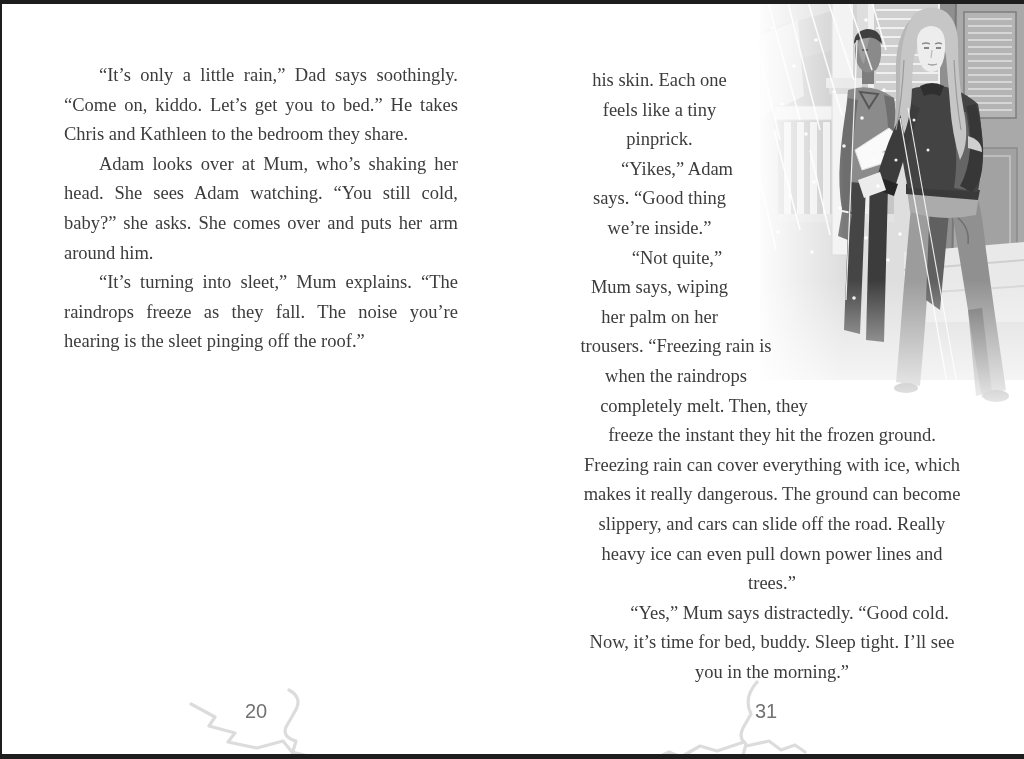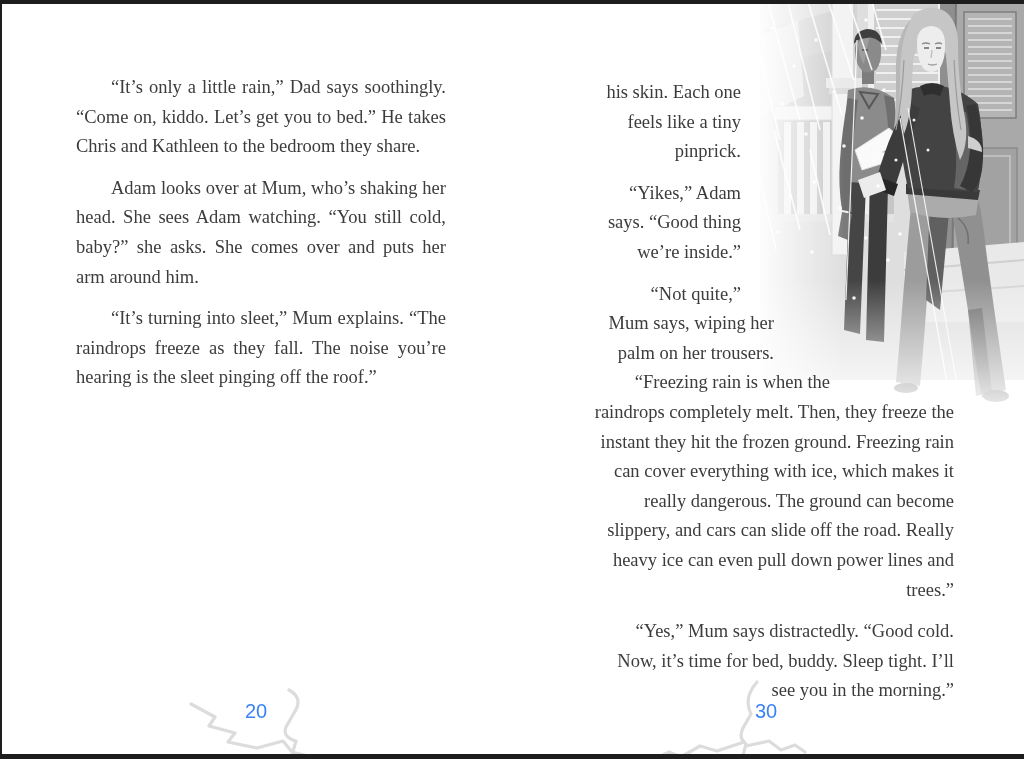--- a/index.html
+++ b/index.html
@@ -15,35 +15,35 @@
   .edge-left{left:0;top:0;width:2px;height:759px;}
 
   .page{position:absolute;top:0;height:759px;background:transparent;}
   .page-left{left:0;width:512px;}
   .page-right{left:512px;width:512px;}
 
   .body-text{
     position:absolute;
     font-size:18.5px;line-height:29.6px;color:#3c3c3c;
   }
-  .body-text p{margin:12px;text-indent:35px;}
+  .body-text p{margin:0;text-indent:35px;}
   .left-col{left:64px;top:61px;width:394px;text-align:justify;}
-  .right-col{left:66px;top:66px;width:388px;text-align:right;}
+  .right-col{left:66px;top:66px;width:388px;text-align:center;}
   .right-col p:first-child{text-indent:0;}
 
   
   .sp{float:right;clear:right;}
   .sp1{width:225px;height:237px;}
   .sp2{width:192px;height:59px;}
   .sp3{width:136px;height:30px;}
 
   .page-num{
     position:absolute;top:700px;width:44px;text-align:center;
     font-family:"Liberation Sans","DejaVu Sans",sans-serif;
-    font-size:20px;color:#3b82f6;
+    font-size:20px;color:#737373;
   }
   .num-left{left:234px;}
   .num-right{left:232px;} 
 
   .crack{position:absolute;pointer-events:none;}
   .crack-left{left:185px;top:684px;}
   .crack-right{left:133px;top:680px;} 
 
   .illo{position:absolute;left:242px;top:0;pointer-events:none;} 
 </style>
@@ -268,19 +268,19 @@
         </div>
     </div>
 
     <svg class="crack crack-right" width="170" height="79" viewBox="0 0 170 79">
       <g fill="none" stroke="#dcdcdc" stroke-width="3.2" stroke-linejoin="round" stroke-linecap="round">
         <path d="M112,2 Q98,18 106,34 L98,48 Q93,58 101,64 L97,79"></path>
         <path d="M99,62 L72,71 L55,66 L36,77 L24,72 L10,79"></path>
         <path d="M101,66 L124,61 L136,70 L150,65 L160,72"></path>
       </g>
     </svg>
-    <div class="page-num num-right">30</div>
+    <div class="page-num num-right">31</div>
   </div>
 
   <div class="edge edge-top"></div>
   <div class="edge edge-bottom"></div>
   <div class="edge edge-left"></div>
 </div>
 
 </body></html>

